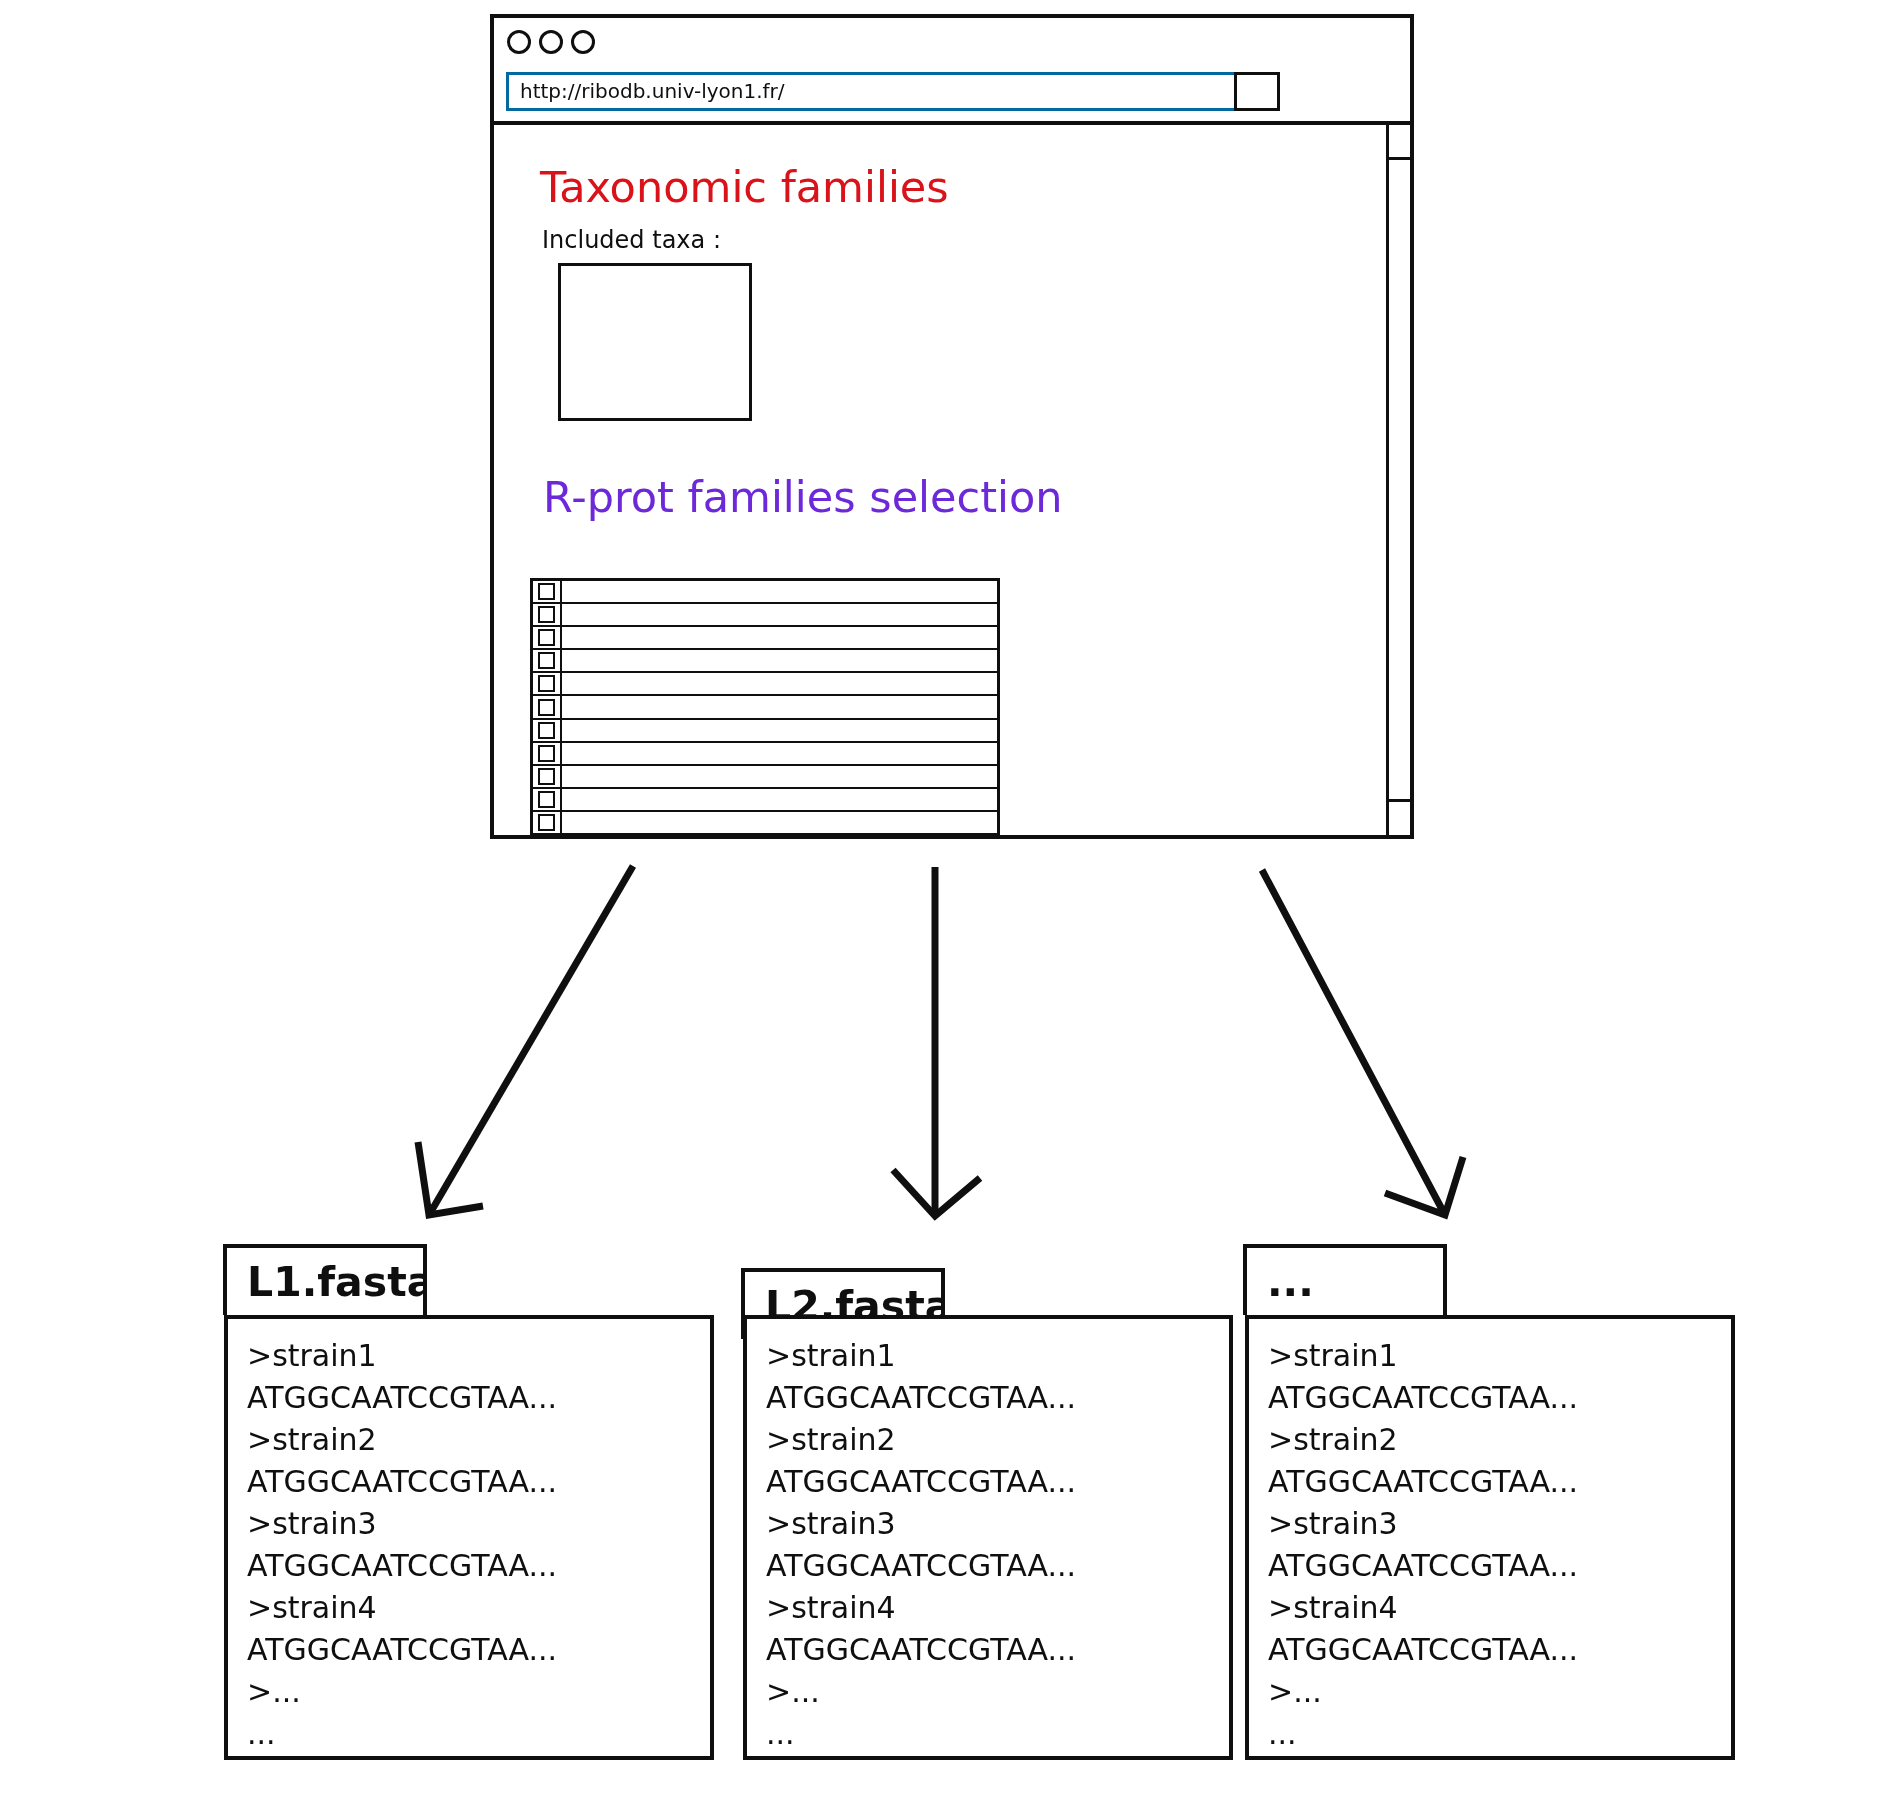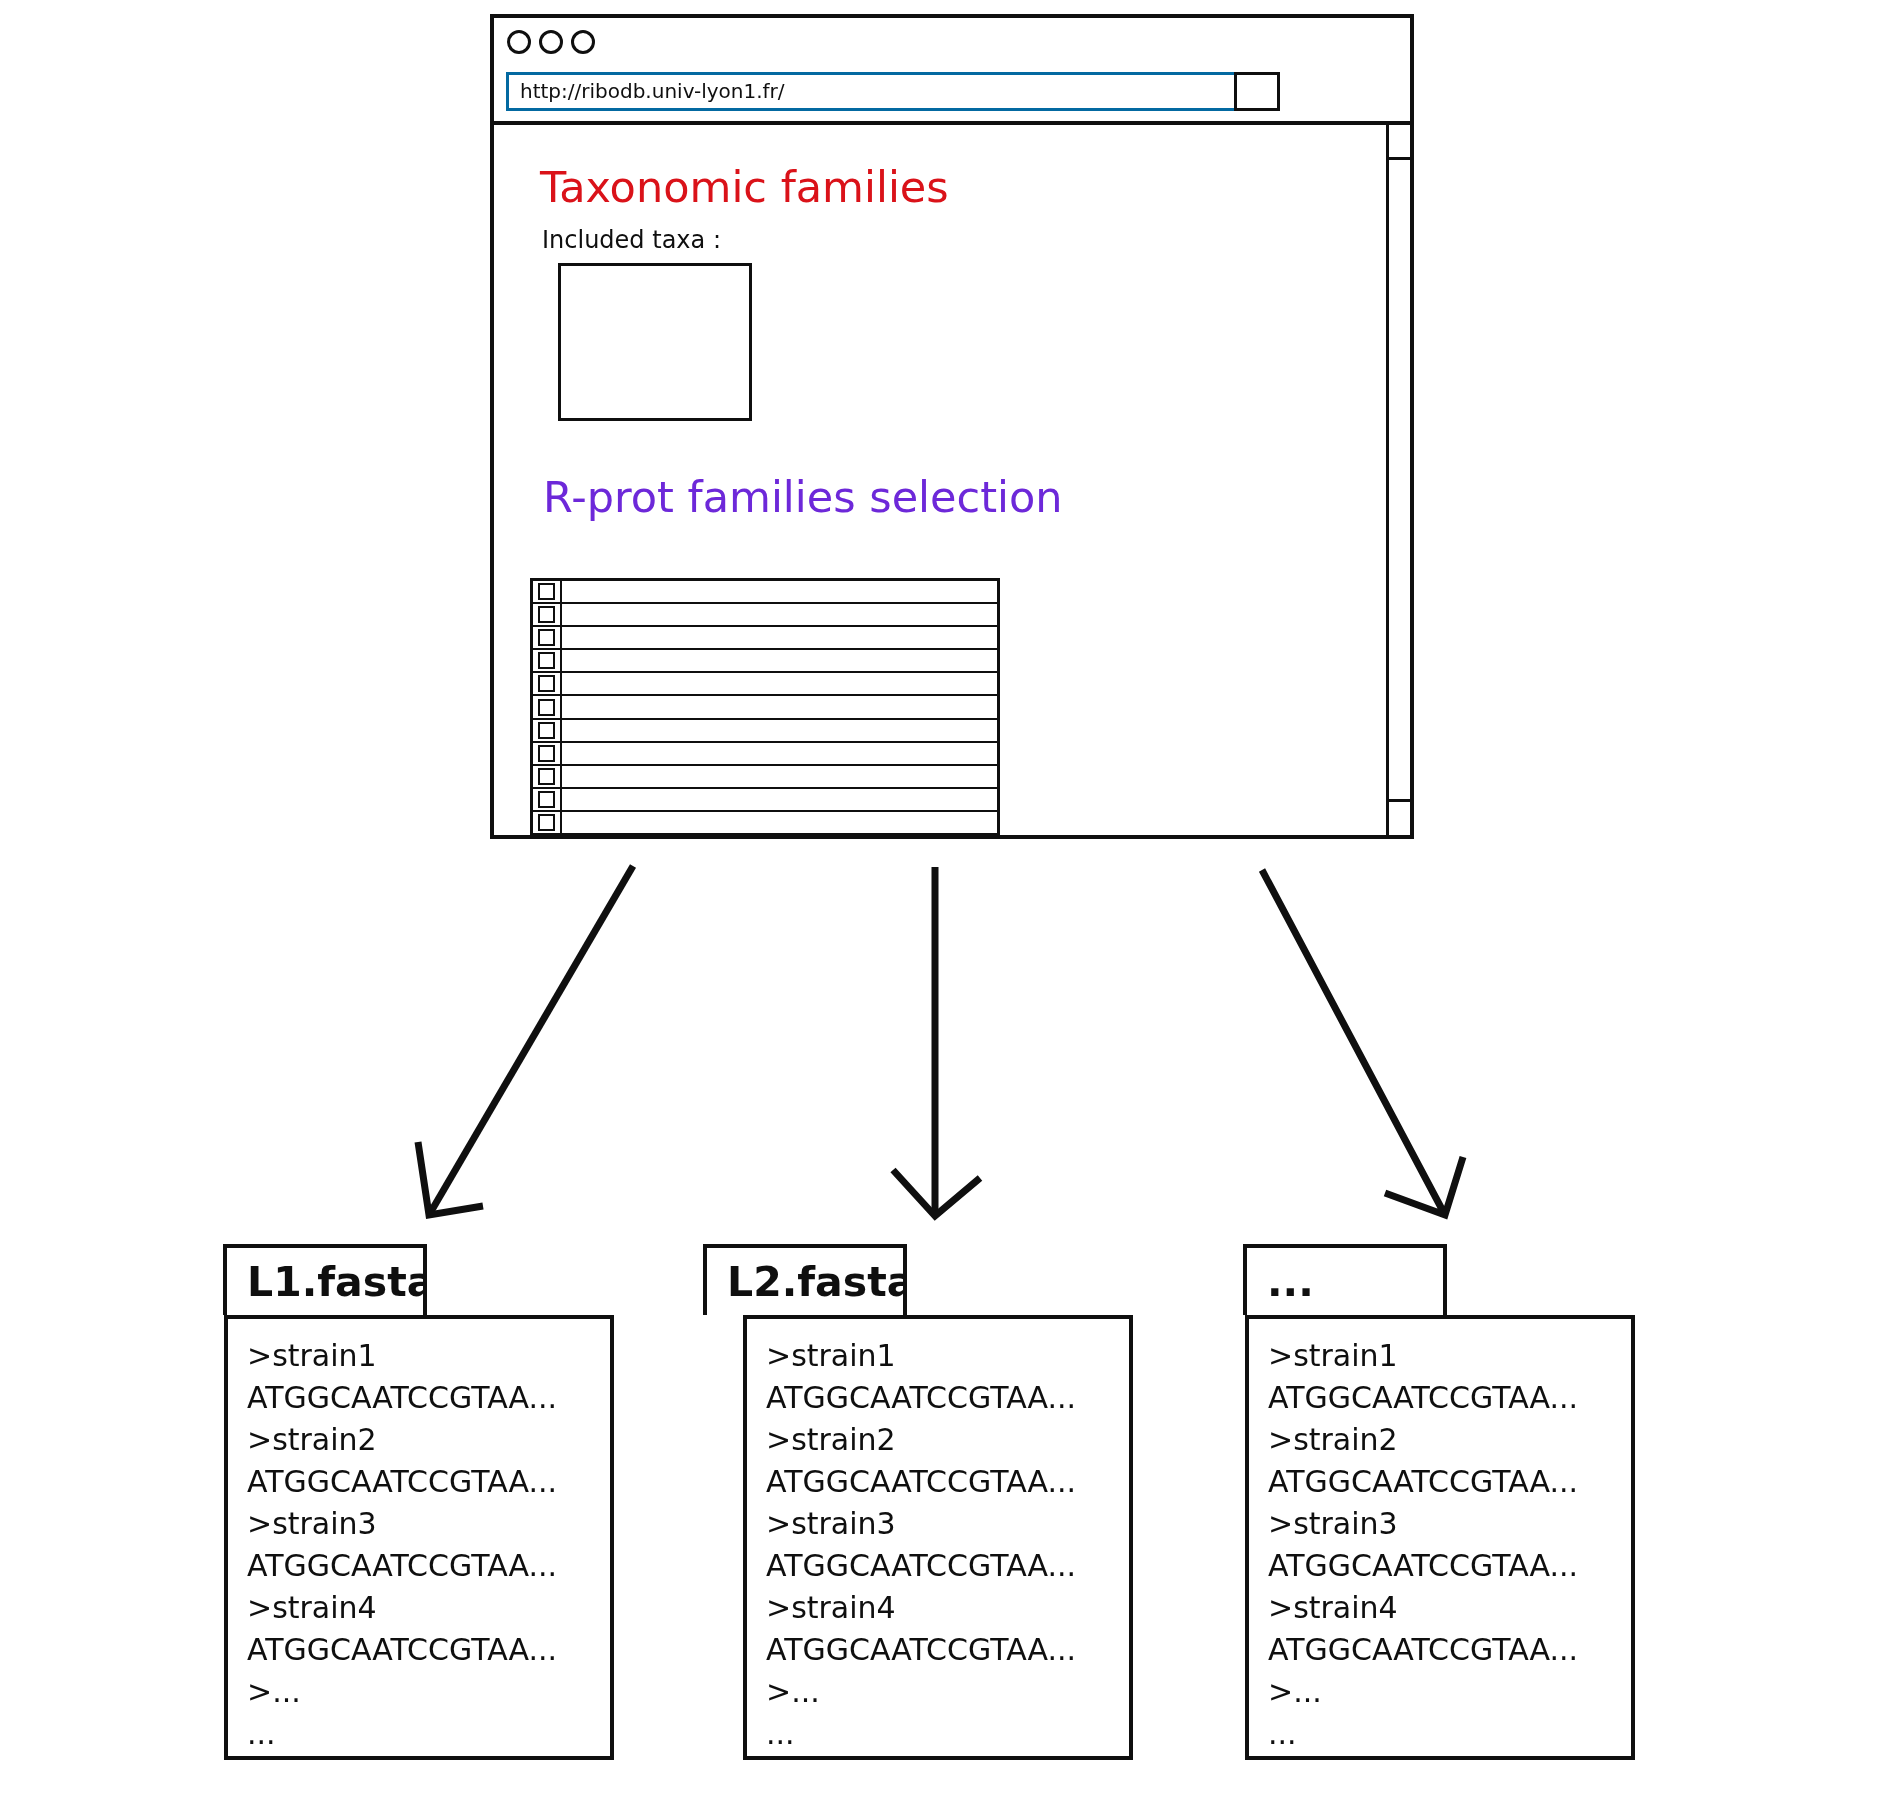--- a/index.html
+++ b/index.html
@@ -26,21 +26,21 @@
   .famlist{left:530px;top:578px;width:470px;height:258px;border:3px solid #0f0f0f;background:#fff;
            display:flex;flex-direction:column;}
   .famrow{flex:1 1 0;display:flex;border-bottom:2px solid #0f0f0f;}
   .famrow:last-child{border-bottom:none;}
   .ckcell{width:27px;border-right:2px solid #0f0f0f;display:flex;align-items:center;justify-content:center;}
   .ckbox{width:13px;height:13px;border:2px solid #0f0f0f;background:#fff;}
   .rowlabel{flex:1;}
   
   .tab{top:1244px;width:204px;height:71px;border:4px solid #0f0f0f;border-bottom:none;background:#fff;
        font-weight:bold;font-size:41px;line-height:69px;padding-left:20px;white-space:nowrap;overflow:hidden;}
-  .cardbody{top:1315px;width:390px;height:445px;border:4px solid #0f0f0f;background:#fff;
+  .cardbody{top:1315px;width:490px;height:445px;border:4px solid #0f0f0f;background:#fff;
             padding:16px 10px 0 19px;font-size:30px;line-height:42px;overflow:hidden;}
   .fline{white-space:nowrap;}
   svg{position:absolute;left:0;top:0;}
 </style>
 </head>
 <body>
 
 <div id="canvas">
 
   <div class="abs win">
@@ -149,21 +149,21 @@
     <div class="fline">&gt;strain2</div>
     <div class="fline">ATGGCAATCCGTAA...</div>
     <div class="fline">&gt;strain3</div>
     <div class="fline">ATGGCAATCCGTAA...</div>
     <div class="fline">&gt;strain4</div>
     <div class="fline">ATGGCAATCCGTAA...</div>
     <div class="fline">&gt;...</div>
     <div class="fline">...</div>
   </div>
 
-  <div class="abs tab" style="left:703px;">L2.fasta</div>
+  <div class="abs tab" style="left:741px;margin-top:24px;">L2.fasta</div>
   <div class="abs cardbody" style="left:743px;">
     <div class="fline">&gt;strain1</div>
     <div class="fline">ATGGCAATCCGTAA...</div>
     <div class="fline">&gt;strain2</div>
     <div class="fline">ATGGCAATCCGTAA...</div>
     <div class="fline">&gt;strain3</div>
     <div class="fline">ATGGCAATCCGTAA...</div>
     <div class="fline">&gt;strain4</div>
     <div class="fline">ATGGCAATCCGTAA...</div>
     <div class="fline">&gt;...</div>

